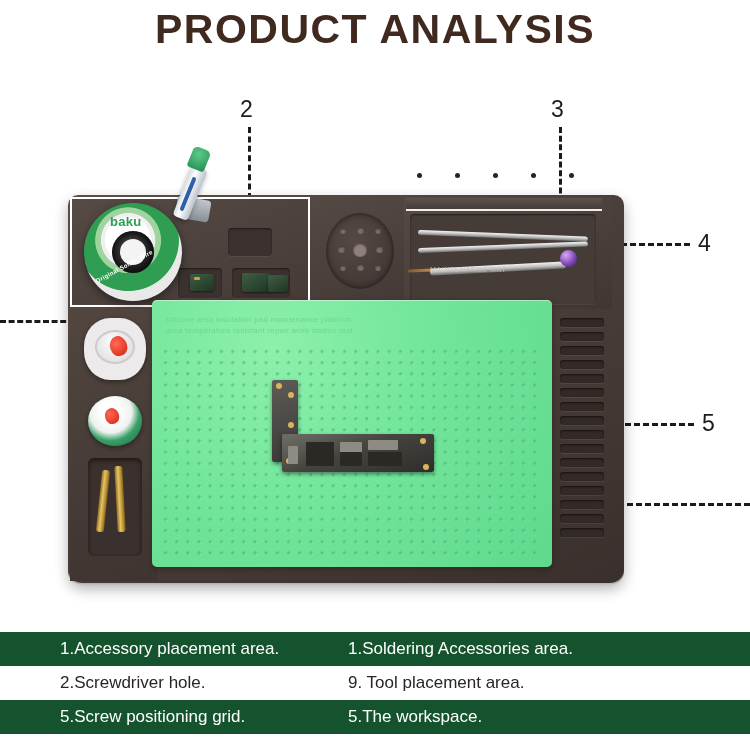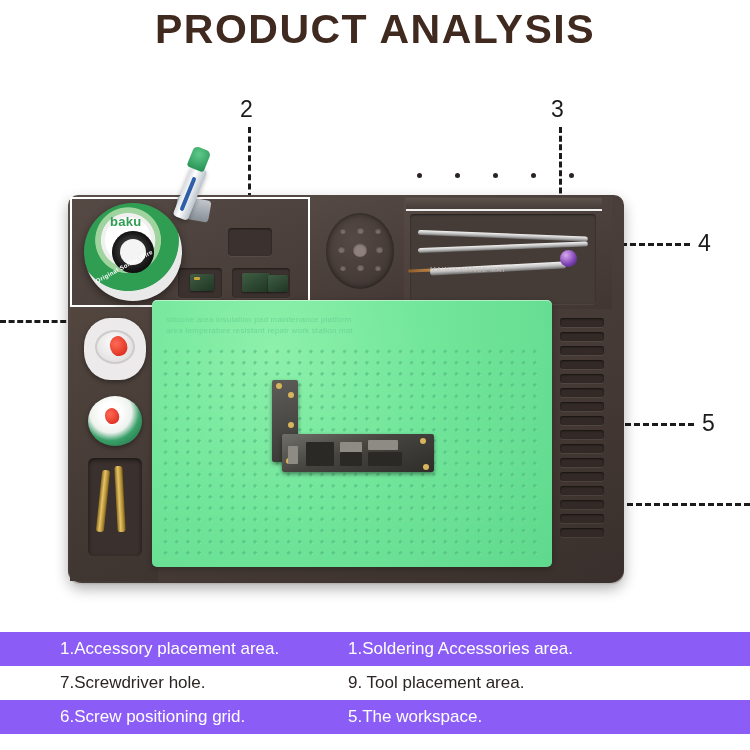--- a/index.html
+++ b/index.html
@@ -389,21 +389,21 @@
     left: 0;
     top: 632px;
     width: 750px;
   }
   .legend-row {
     display: flex;
     height: 34px;
     align-items: center;
   }
   .legend-row.dark {
-    background: #8b5cf6;
+    background: #14532d;
     color: #ffffff;
   }
   .legend-row.light {
     background: #ffffff;
     color: #2b2523;
   }
   .legend-cell {
     font-size: 17px;
     font-family: "Liberation Sans", sans-serif;
     white-space: nowrap;
@@ -542,20 +542,20 @@
   <div class="rib" style="left:560px; top:344px; width:44px; height:9px;"></div>
   <div class="rib" style="left:560px; top:358px; width:44px; height:9px;"></div>
 </div>
 
 <div id="legend">
   <div class="legend-row dark">
     <div class="legend-cell left">1.Accessory placement area.</div>
     <div class="legend-cell right">1.Soldering Accessories area.</div>
   </div>
   <div class="legend-row light">
-    <div class="legend-cell left">7.Screwdriver hole.</div>
+    <div class="legend-cell left">2.Screwdriver hole.</div>
     <div class="legend-cell right">9. Tool placement area.</div>
   </div>
   <div class="legend-row dark">
-    <div class="legend-cell left">6.Screw positioning grid.</div>
+    <div class="legend-cell left">5.Screw positioning grid.</div>
     <div class="legend-cell right">5.The workspace.</div>
   </div>
 </div>
 
 </body></html>

